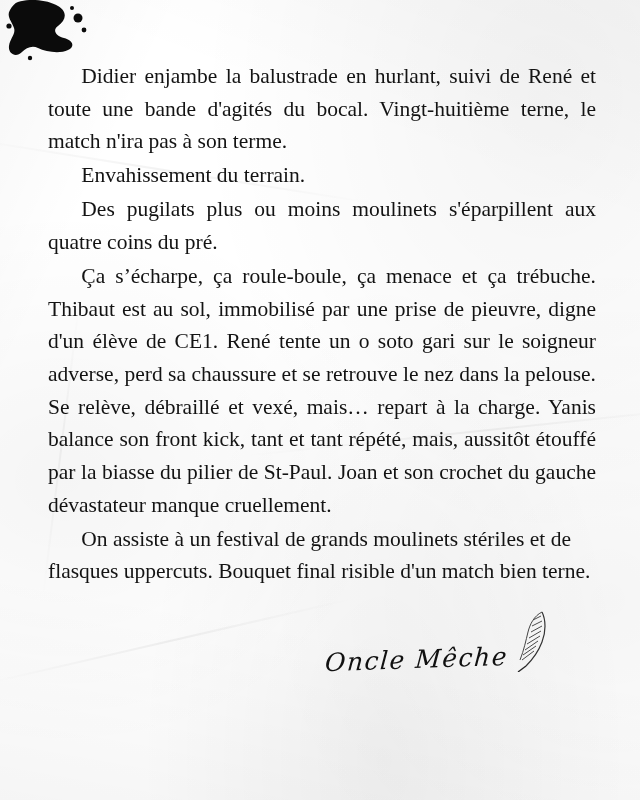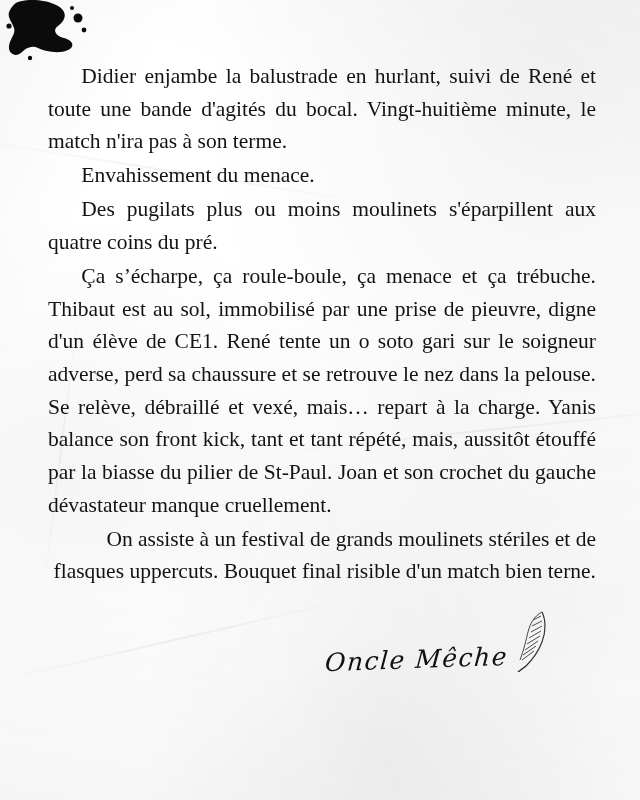--- a/index.html
+++ b/index.html
@@ -59,21 +59,21 @@
     line-height: 1.52;
     text-align: justify;
     text-justify: inter-word;
     color: #131313;
   }
   .body-text p {
     margin: 0 0 0.06em 0;
     text-indent: 1.55em;
   }
   .body-text p:last-of-type {
-    text-align: right;
+    text-align: left;
   }
 
   .signature-row {
     margin-top: 22px;
     display: flex;
     align-items: flex-end;
     justify-content: flex-end;
     padding-right: 46px;
     gap: 4px;
   }
@@ -107,22 +107,22 @@
     <circle fill="#0b0b0b" cx="72" cy="18" r="4.5"></circle>
     <circle fill="#0b0b0b" cx="78" cy="30" r="2.4"></circle>
     <circle fill="#0b0b0b" cx="24" cy="58" r="2.2"></circle>
     <circle fill="#0b0b0b" cx="66" cy="8" r="2"></circle>
     <circle fill="#0b0b0b" cx="3" cy="26" r="2.6"></circle>
   </svg>
 </div>
 
 <div class="page">
   <div class="body-text">
-    <p>Didier enjambe la balustrade en hurlant, suivi de René et toute une bande d'agités du bocal. Vingt-huitième minute, le match n'ira pas à son terme.</p>
-    <p>Envahissement du menace.</p>
+    <p>Didier enjambe la balustrade en hurlant, suivi de René et toute une bande d'agités du bocal. Vingt-huitième terne, le match n'ira pas à son terme.</p>
+    <p>Envahissement du terrain.</p>
     <p>Des pugilats plus ou moins moulinets s'éparpillent aux quatre coins du pré.</p>
     <p>Ça s’écharpe, ça roule-boule, ça menace et ça trébuche. Thibaut est au sol, immobilisé par une prise de pieuvre, digne d'un élève de CE1. René tente un o soto gari sur le soigneur adverse, perd sa chaussure et se retrouve le nez dans la pelouse. Se relève, débraillé et vexé, mais… repart à la charge. Yanis balance son front kick, tant et tant répété, mais, aussitôt étouffé par la biasse du pilier de St-Paul. Joan et son crochet du gauche dévastateur manque cruellement.</p>
     <p>On assiste à un festival de grands moulinets stériles et de flasques uppercuts. Bouquet final risible d'un match bien terne.</p>
   </div>
 
   <div class="signature-row">
     <div class="signature">Oncle Mêche</div>
     <div class="feather">
       <svg viewBox="0 0 38 62" width="38" height="62" aria-hidden="true">
         <g stroke="#4a4a4a" stroke-width="1" fill="none">

